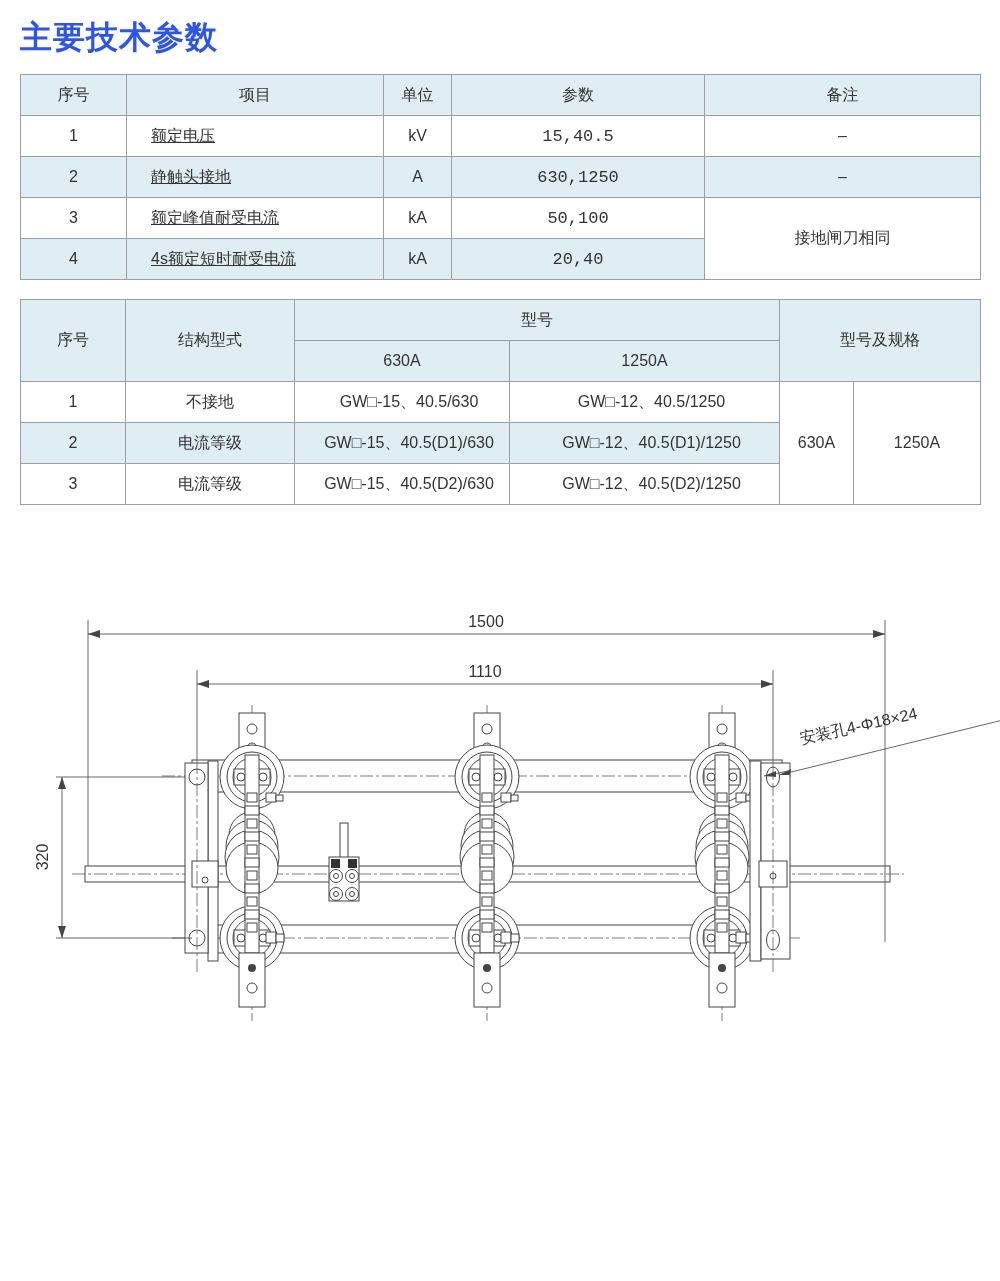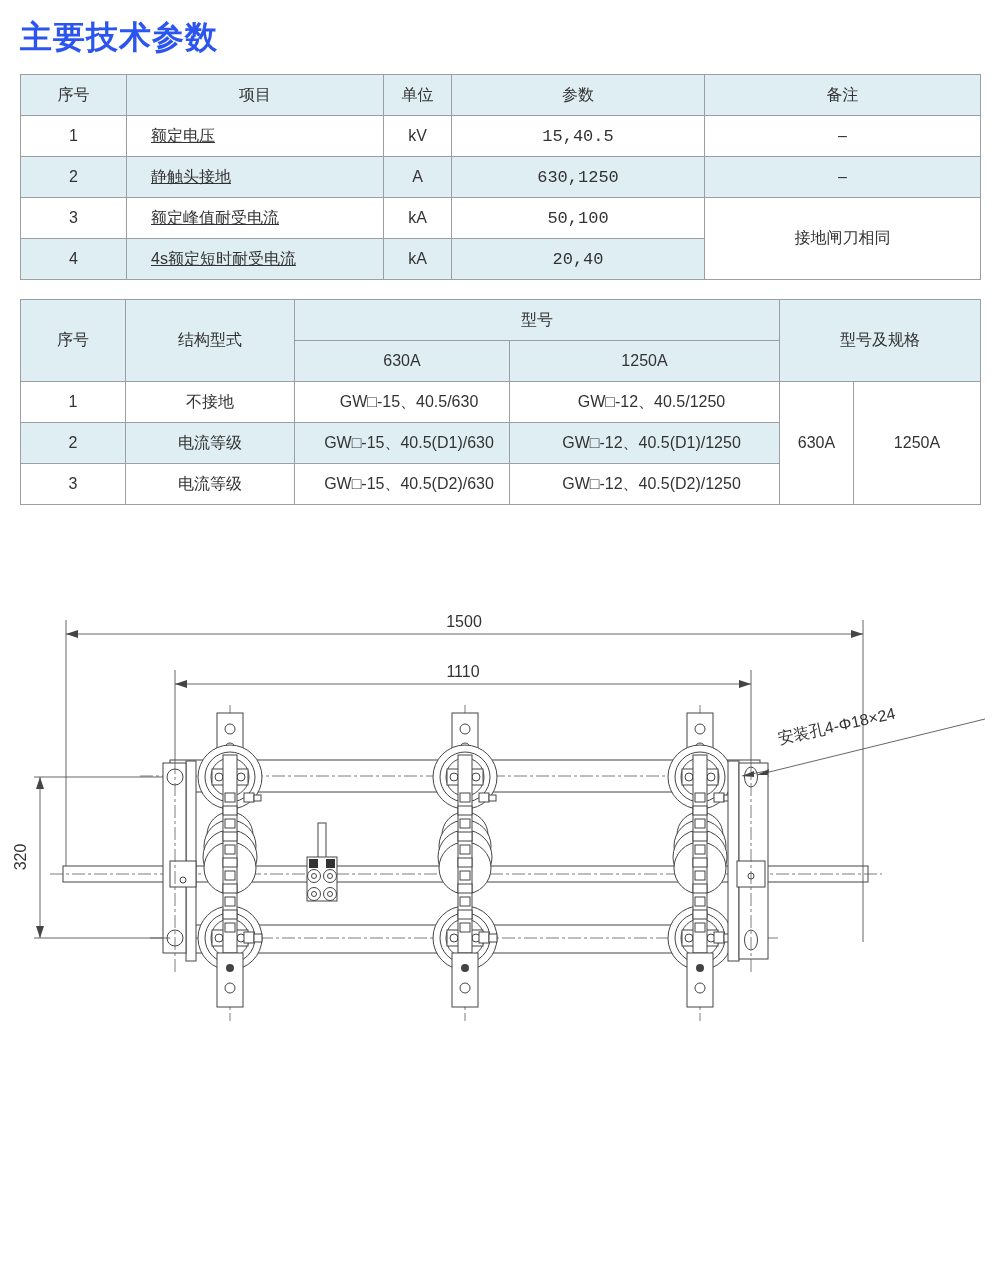--- a/index.html
+++ b/index.html
@@ -13,21 +13,21 @@
         font-size:16px;color:#333;}
   th,td{border:1px solid #9b9fa3;height:40px;text-align:center;vertical-align:middle;
         font-weight:normal;padding:0;background:#fff;}
   .hd{background:#dfeef3;}
   .alt td{background:#dfeef3;}
   .white-bg{background:#fff !important;}
   td.left,th.left{text-align:left;padding-left:24px;text-decoration:underline;}
   td.model{text-align:center;padding-left:14px;}
   td.serif{font-family:Liberation Mono, monospace;font-size:17px;}
   #t2{margin-top:19px;}
-  .drawing-wrap{margin-top:0;}
+  .drawing-wrap{margin-top:0;padding-left:22px;}
   svg .wf{stroke:#454545;fill:#ffffff;stroke-width:1;}
   svg .cl{stroke:#5a5a5a;fill:none;stroke-width:0.8;stroke-dasharray:13 3 3 3;}
   svg .dim{stroke:#555;fill:none;stroke-width:0.9;}
   svg .arr{fill:#444;stroke:none;}
   svg text{fill:#333;font-family:"Liberation Sans","DejaVu Sans",sans-serif;font-size:16px;}
 </style>
 </head>
 <body>
 
 <div class="page">

